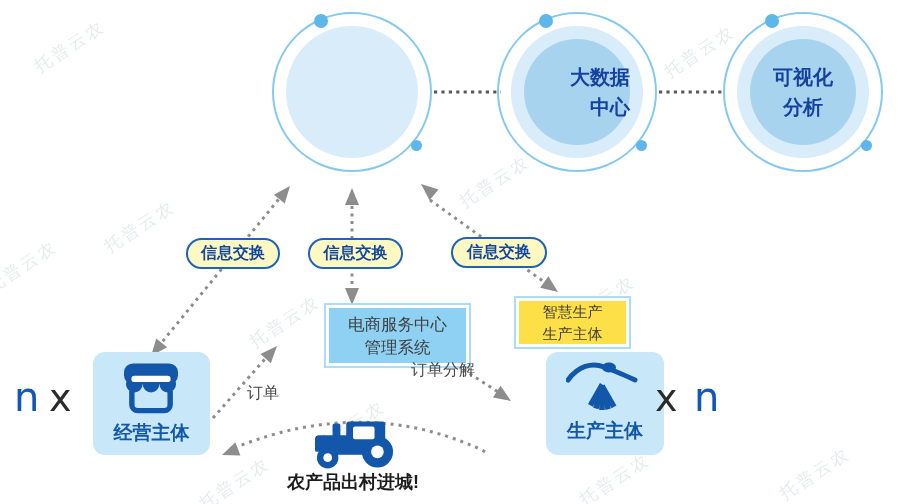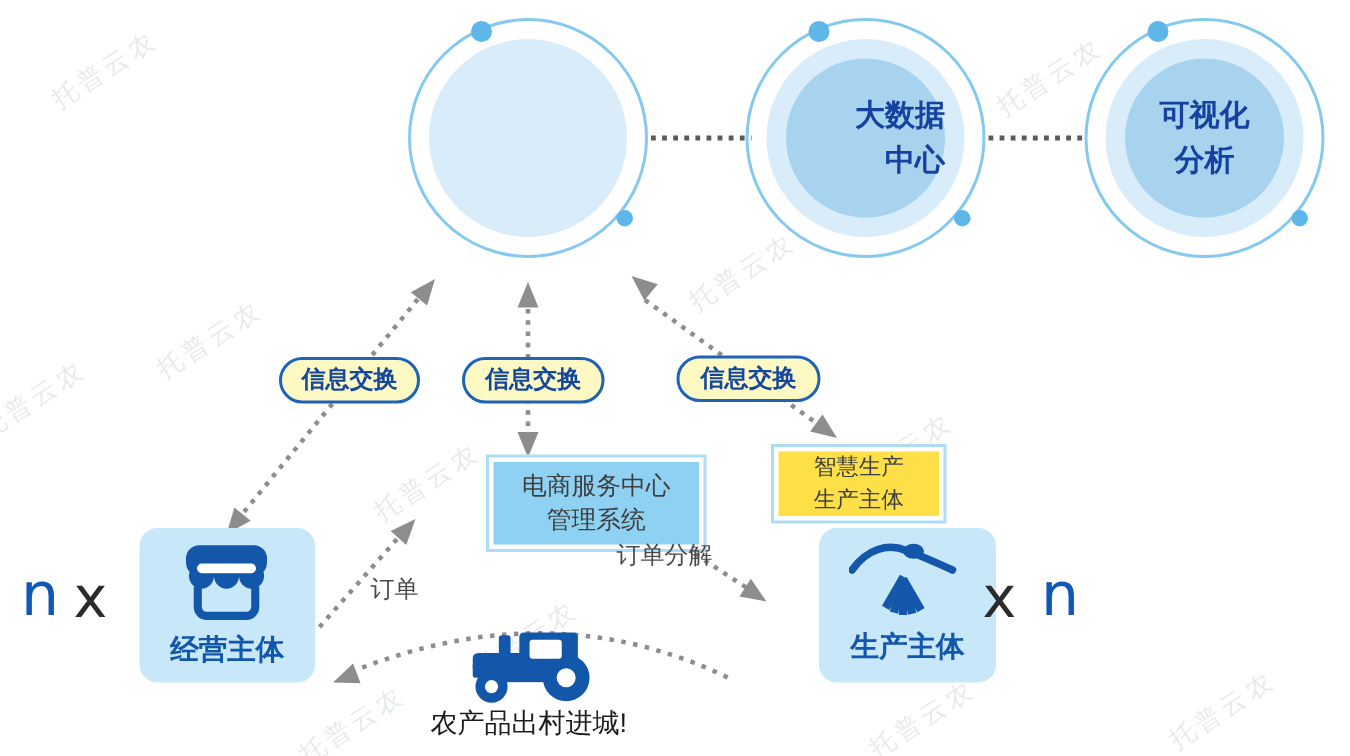--- a/index.html
+++ b/index.html
@@ -36,21 +36,21 @@
     color:#3e3e3e;text-align:center;
   }
   
   .ebox{
     position:absolute;width:117px;height:103px;background:#c8e7f9;border-radius:12px;z-index:2;
     display:flex;flex-direction:column;align-items:center;justify-content:flex-start;padding-top:10px;box-sizing:border-box;
   }
   .ebox .elabel{color:#1257aa;font-size:19px;font-weight:bold;margin-top:6px;}
   .mult{position:absolute;z-index:2;font-family:"DejaVu Sans",sans-serif;}
   .flabel{position:absolute;color:#4a4a4a;font-size:16px;z-index:3;}
-  #slogan{position:absolute;color:#1c1c1c;font-size:18px;font-weight:400;z-index:3;}
+  #slogan{position:absolute;color:#1c1c1c;font-size:18px;font-weight:700;z-index:3;}
   svg{display:block;}
   #arrows{position:absolute;left:0;top:0;z-index:1;}
 </style>
 </head>
 <body>
 
 <div id="canvas">
 
   <span class="wm" style="left:30px;top:35px;">托普云农</span>
   <span class="wm" style="left:660px;top:40px;">托普云农</span>

